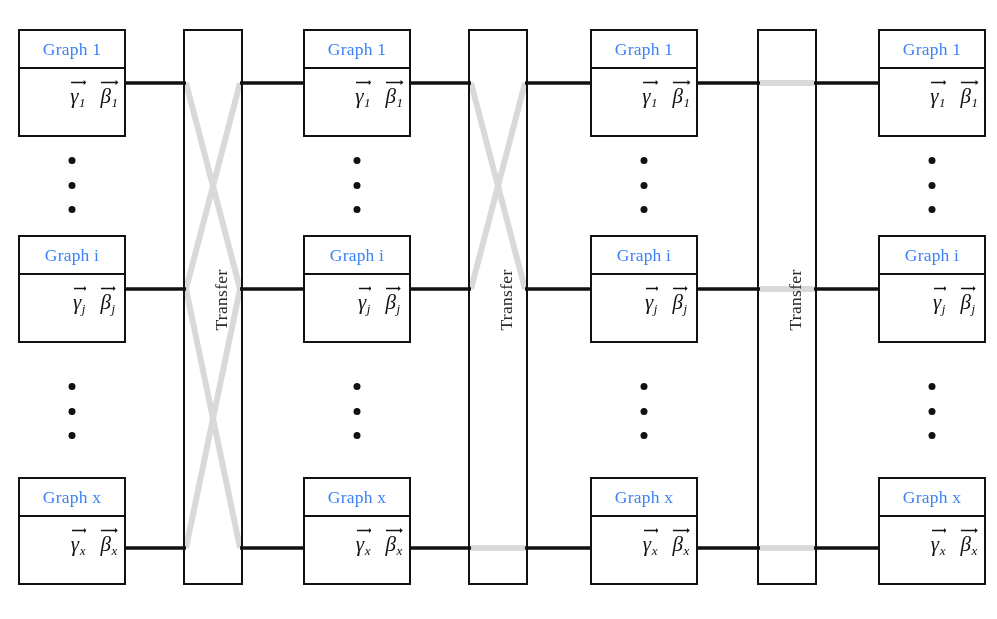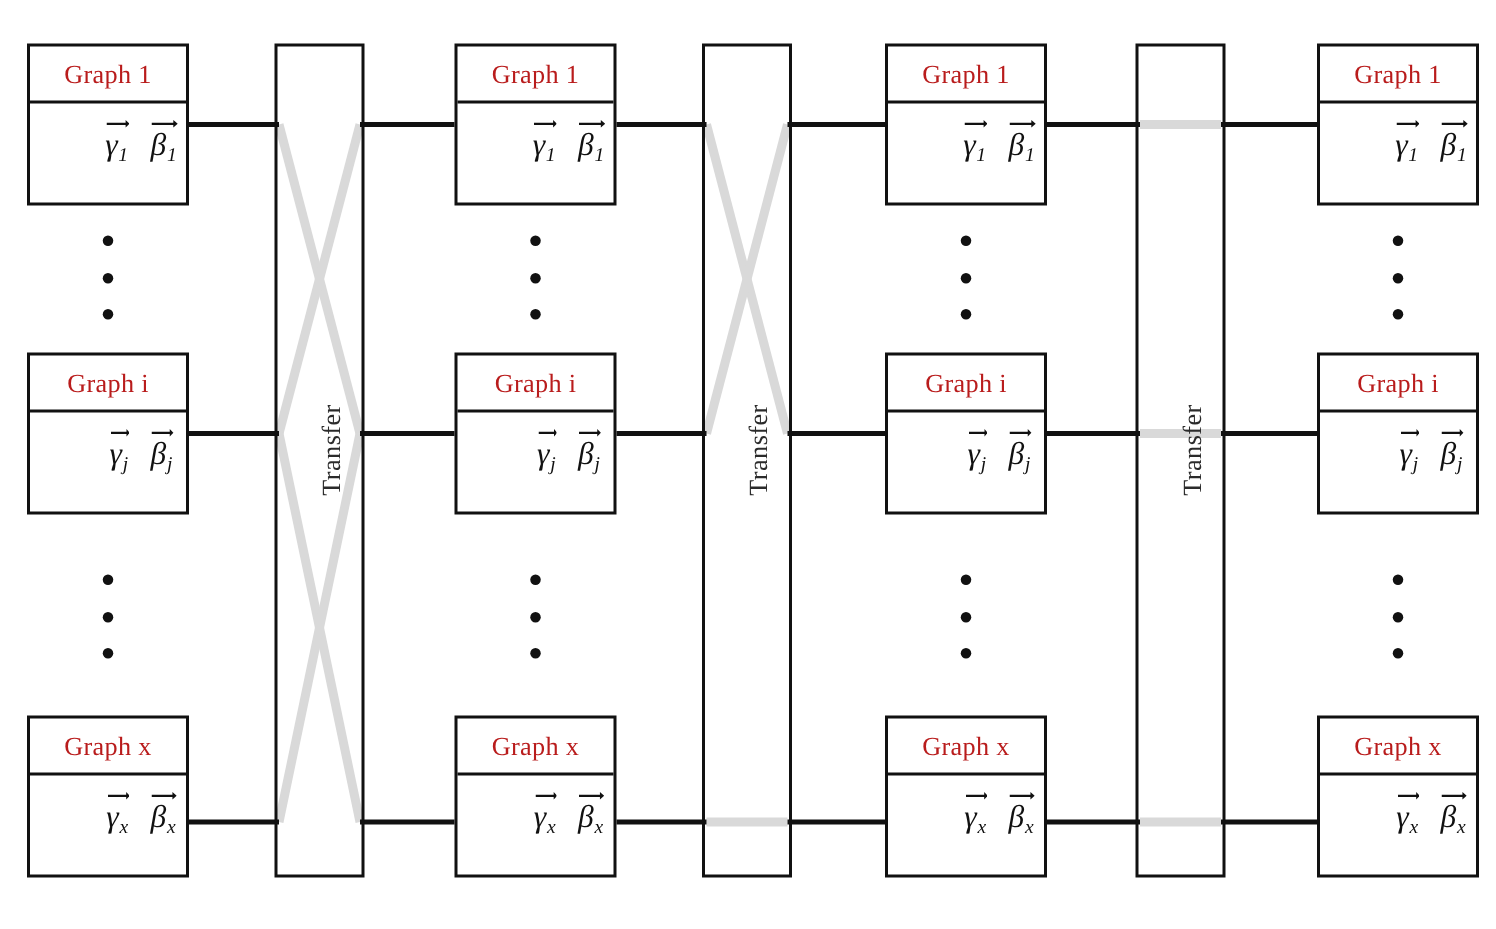--- a/index.html
+++ b/index.html
@@ -36,21 +36,21 @@
     z-index: 5;
   }
   .graph-box-header {
     box-sizing: border-box;
     height: 38px;
     border-bottom: 2.2px solid #111111;
     display: flex;
     align-items: center;
     justify-content: center;
     font-size: 17.5px;
-    color: #b91c1c;
+    color: #3b82f6;
     letter-spacing: 0.2px;
     white-space: nowrap;
   }
   .graph-box-body {
     flex: 1;
     display: flex;
     align-items: center;
     justify-content: center;
     gap: 15px;
     padding-bottom: 16px;

